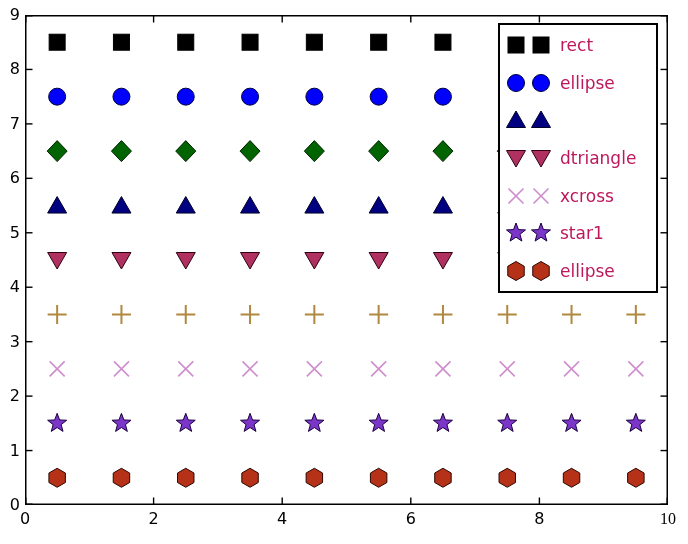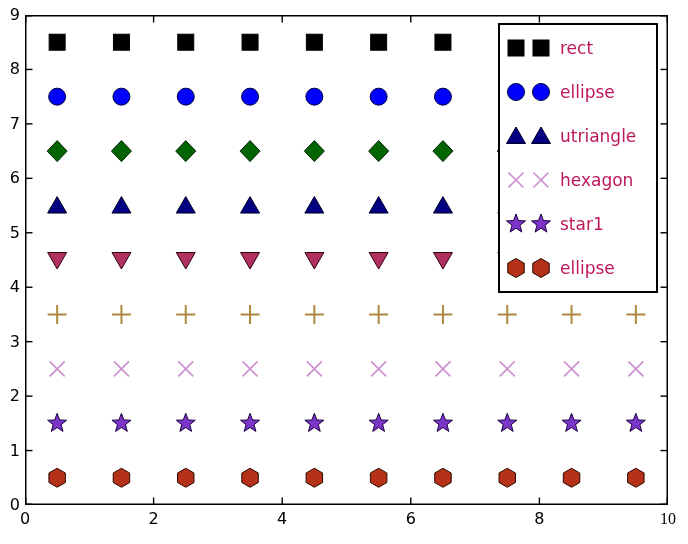--- a/index.html
+++ b/index.html
@@ -208,30 +208,38 @@
         </svg>
         <span class="legend-label">ellipse</span>
       </div>
       <div class="legend-row">
         <svg width="24" height="24" viewBox="0 0 24 24">
           <polygon fill="#000080" stroke="#000028" stroke-width="1" points="12.00,3.00 21.50,19.50 2.50,19.50"></polygon>
         </svg>
         <svg width="24" height="24" viewBox="0 0 24 24" style="margin-left: 1px;">
           <polygon fill="#000080" stroke="#000028" stroke-width="1" points="12.00,3.00 21.50,19.50 2.50,19.50"></polygon>
         </svg>
-        <span class="legend-label">utriangle</span>
+      </div>
+      <div class="legend-row">
+        <svg width="24" height="24" viewBox="0 0 24 24">
+          <polygon fill="#b03060" stroke="#2e0014" stroke-width="1" points="12.00,21.00 21.50,4.50 2.50,4.50"></polygon>
+        </svg>
+        <svg width="24" height="24" viewBox="0 0 24 24" style="margin-left: 1px;">
+          <polygon fill="#b03060" stroke="#2e0014" stroke-width="1" points="12.00,21.00 21.50,4.50 2.50,4.50"></polygon>
+        </svg>
+        <span class="legend-label">dtriangle</span>
       </div>
       <div class="legend-row">
         <svg width="24" height="24" viewBox="0 0 24 24">
           <path d="M 4.5 4.5 L 19.5 19.5 M 4.5 19.5 L 19.5 4.5" stroke="#ce8ecd" stroke-width="1.6" fill="none"></path>
         </svg>
         <svg width="24" height="24" viewBox="0 0 24 24" style="margin-left: 1px;">
           <path d="M 4.5 4.5 L 19.5 19.5 M 4.5 19.5 L 19.5 4.5" stroke="#ce8ecd" stroke-width="1.6" fill="none"></path>
         </svg>
-        <span class="legend-label">hexagon</span>
+        <span class="legend-label">xcross</span>
       </div>
       <div class="legend-row">
         <svg width="24" height="24" viewBox="0 0 24 24">
           <polygon fill="#7b35c8" stroke="#1c0040" stroke-width="1" points="12.00,2.00 14.47,8.60 21.51,8.91 15.99,13.30 17.88,20.09 12.00,16.20 6.12,20.09 8.01,13.30 2.49,8.91 9.53,8.60"></polygon>
         </svg>
         <svg width="24" height="24" viewBox="0 0 24 24" style="margin-left: 1px;">
           <polygon fill="#7b35c8" stroke="#1c0040" stroke-width="1" points="12.00,2.00 14.47,8.60 21.51,8.91 15.99,13.30 17.88,20.09 12.00,16.20 6.12,20.09 8.01,13.30 2.49,8.91 9.53,8.60"></polygon>
         </svg>
         <span class="legend-label">star1</span>
       </div>

